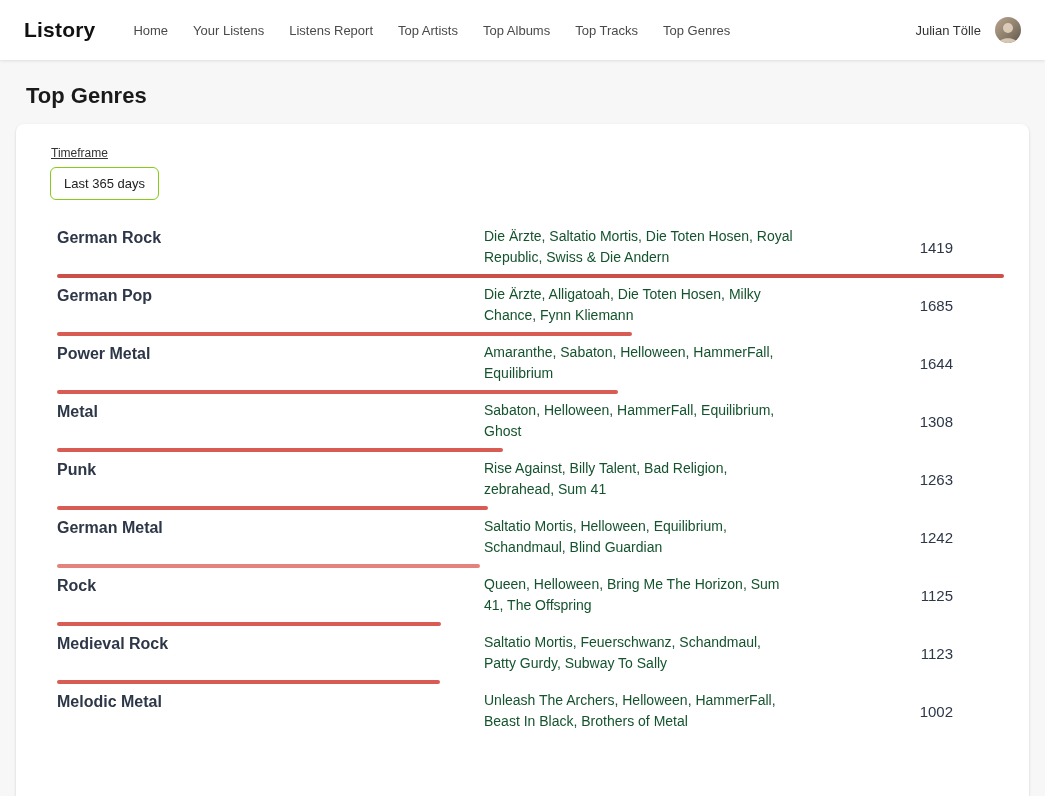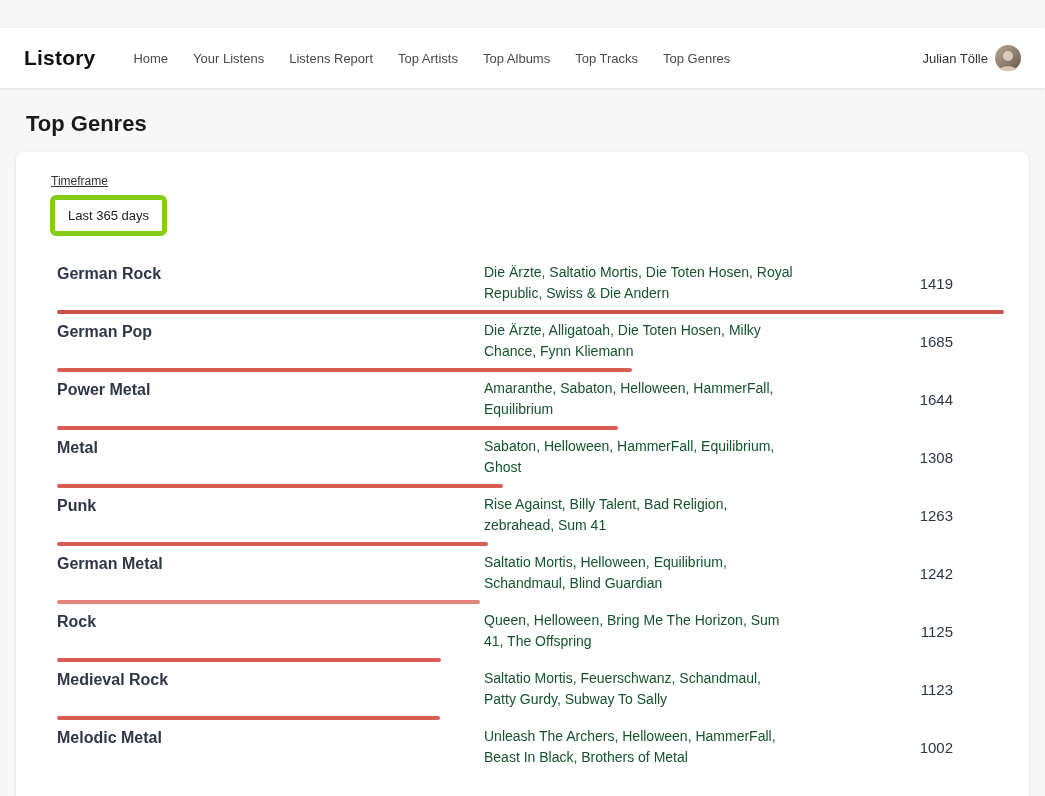--- a/index.html
+++ b/index.html
@@ -7,44 +7,44 @@
   body {
     background:#f7f7f8;
     font-family:"Liberation Sans", sans-serif;
     color:#2d3748;
   }
   
   .navbar {
     height:60px; background:#ffffff;
     box-shadow:0 1px 3px rgba(0,0,0,0.10);
     display:flex; align-items:center;
-    padding:0 24px; position:relative; z-index:5;margin-top:28px;
+    padding:0 24px; position:relative; z-index:5;
   }
   .logo { font-size:21px; font-weight:700; color:#111; margin-right:38px; cursor:pointer; letter-spacing:0.2px; }
   .nav-links { display:flex; gap:25px; flex:1; align-items:center; }
   .nav-link { font-size:13px; color:#4a4a4a; cursor:pointer; white-space:nowrap; }
-  .user-menu { display:flex; align-items:center; gap:7px; cursor:pointer; }
+  .user-menu { display:flex; align-items:center; gap:14px; cursor:pointer; }
   .user-name { font-size:13px; color:#333; }
   .avatar {
     width:26px; height:26px; border-radius:50%; overflow:hidden;
     background:linear-gradient(135deg,#b9a58f 0%, #8d7f6d 55%, #5f564a 100%);
     display:flex; align-items:flex-end; justify-content:center;
   }
   .avatar svg { display:block; }
   
   .page-title { font-size:22px; font-weight:700; color:#1a1a1a; margin:23px 0 15px 26px; }
   .card {
     margin:0 16px; background:#ffffff; border-radius:8px;
     box-shadow:0 1px 3px rgba(0,0,0,0.12), 0 1px 2px rgba(0,0,0,0.06);
     padding:20px 25px 24px 20px; min-height:680px;
   }
   .tf-label { font-size:12px; color:#333; margin:2px 0 7px 15px;text-decoration:underline; }
   .tf-select {
     display:inline-block; margin-left:14px;
-    border:5px solid #84cc16; border-radius:6px; background:#fff;
+    border:1px solid #84cc16; border-radius:6px; background:#fff;
     padding:8px 13px; font-size:13px; color:#222; cursor:pointer;
     user-select:none;
   }
   
   .genre-table { margin:20px 0 0 21px; }
   .genre-row {
     position:relative;
     display:grid;
     grid-template-columns:427px 312px 1fr;
     align-items:start;

